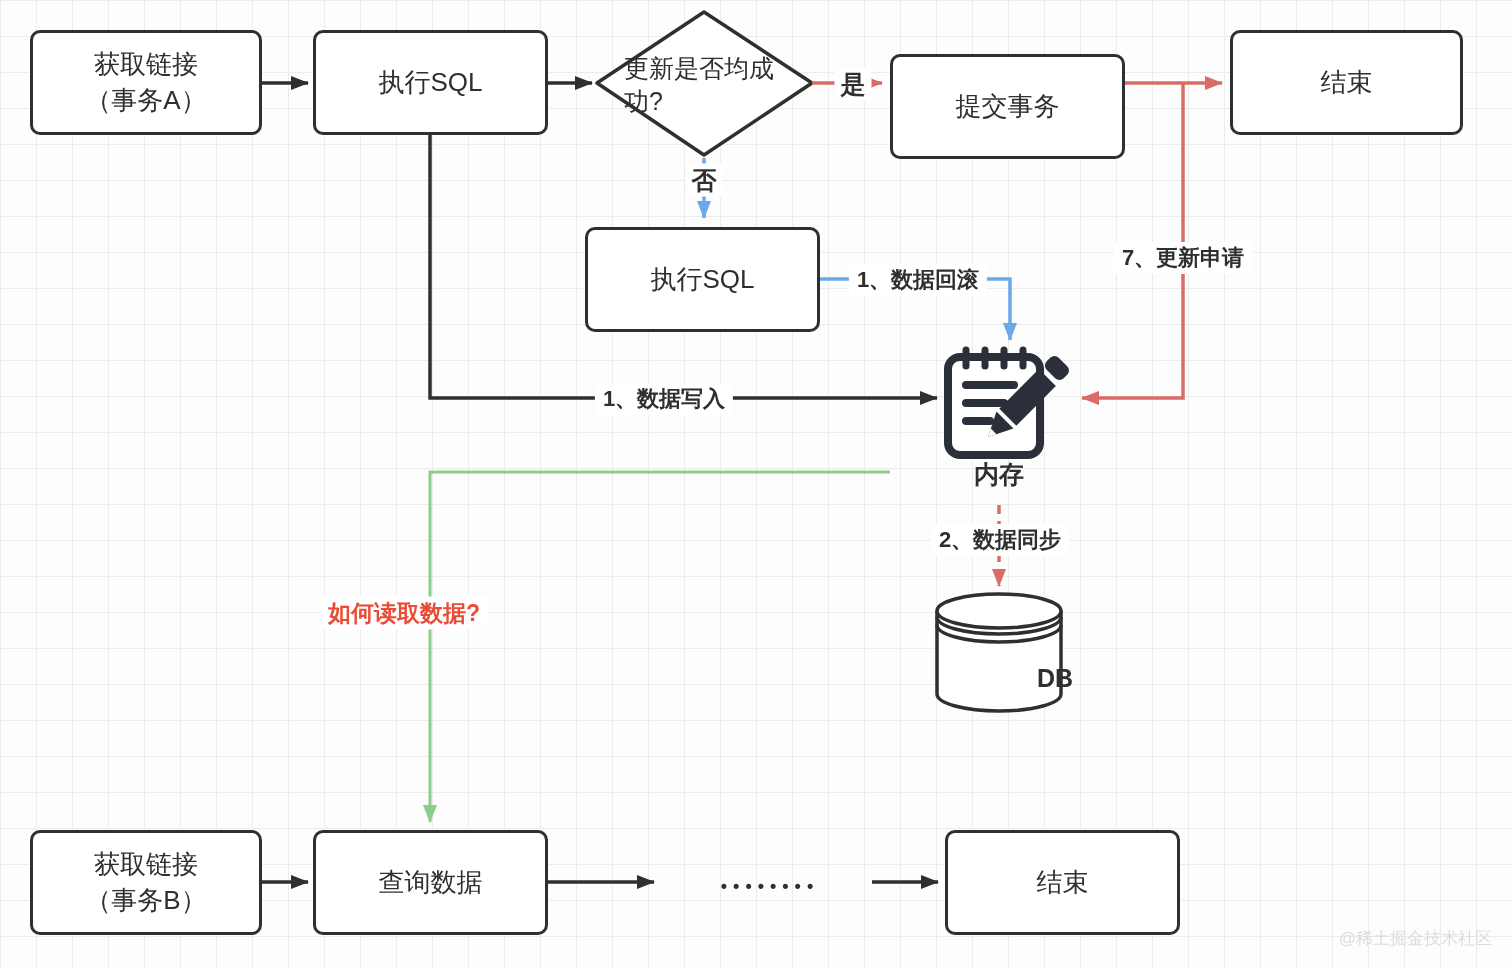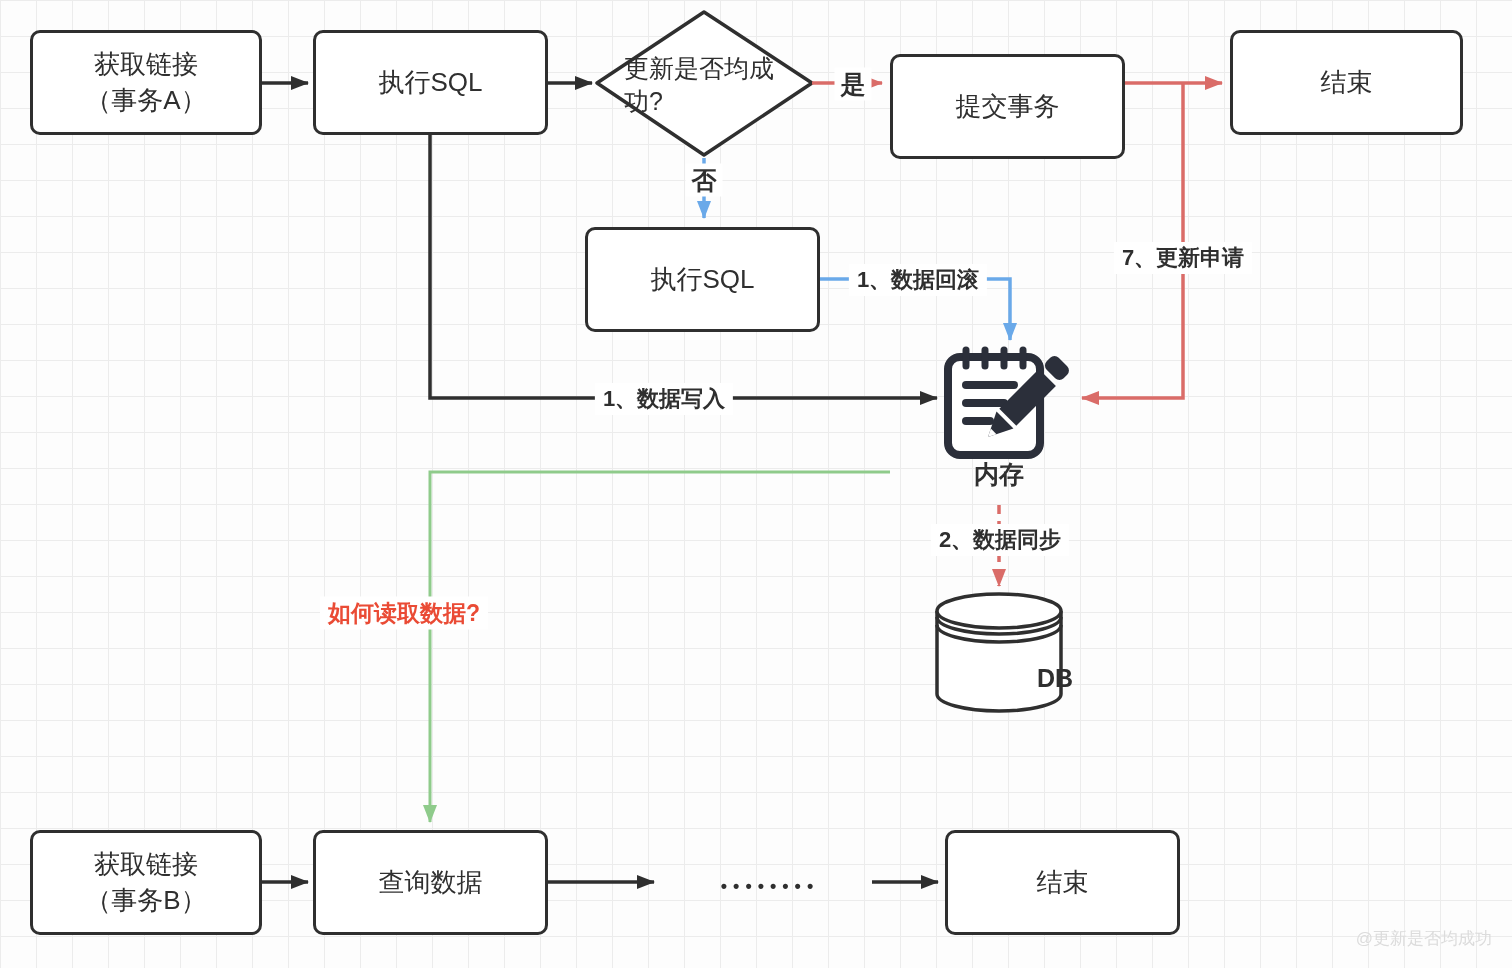--- a/index.html
+++ b/index.html
@@ -169,15 +169,15 @@
   <div class="label" style="left:1000px;top:540px;">2、数据同步</div>
 
   <div class="label hot" style="left:404px;top:613px;">如何读取数据?</div>
 
   <div class="label icon-caption" style="left:999px;top:474px;">内存</div>
 
   <div class="label icon-caption" style="left:1055px;top:678px;">DB</div>
 
   <div class="label dots" style="left:770px;top:886px;">••••••••</div>
 
-  <div class="watermark">@更新是否均成功</div>
+  <div class="watermark">@稀土掘金技术社区</div>
 
 </div>
 
 </body></html>

